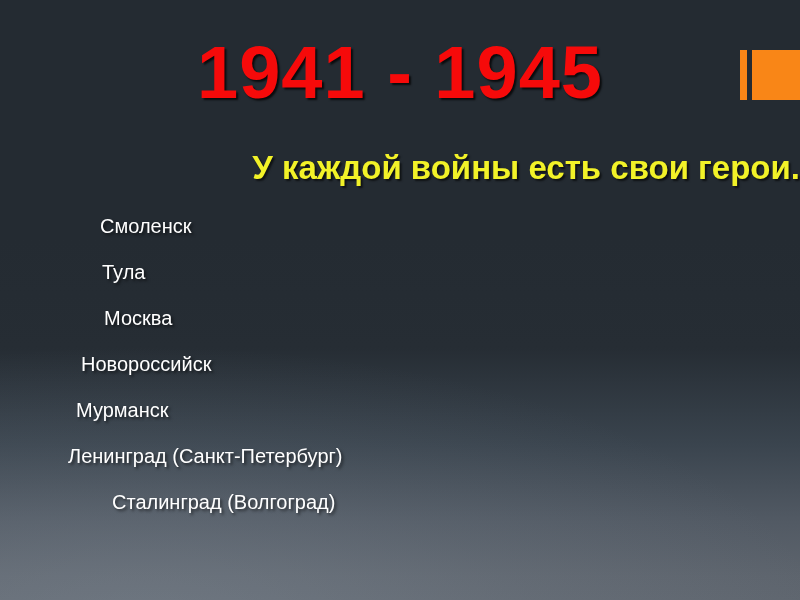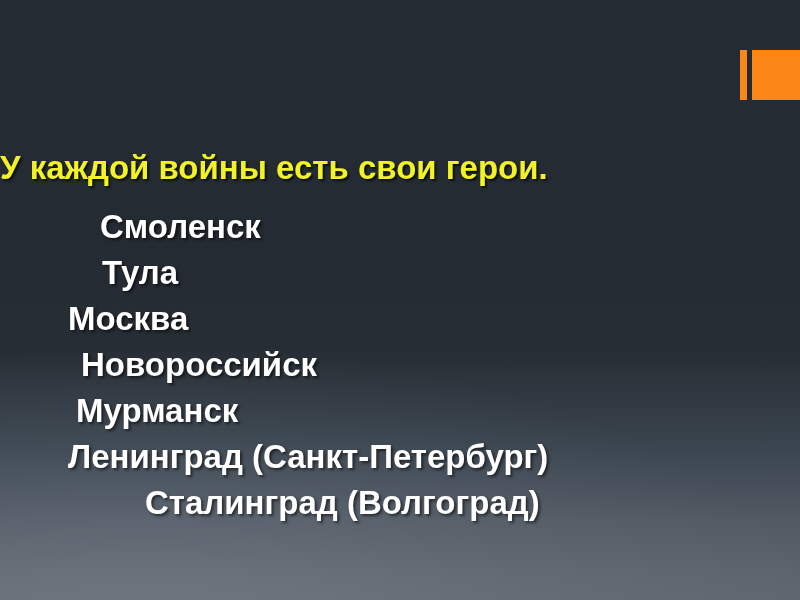--- a/index.html
+++ b/index.html
@@ -82,70 +82,71 @@
     text-shadow: 2px 2px 2px rgba(0,0,0,0.75);
     white-space: nowrap;
   }
 
   
   .subtitle {
     position: absolute;
     top: 150px;
     left: 0;
     width: 100%;
-    text-align: left;
+    text-align: right;
     font-size: 33px;
     font-weight: bold;
     color: #f2f228;
     line-height: 1.1;
     text-shadow: 2px 2px 2px rgba(0,0,0,0.6);
     white-space: nowrap;
   }
 
   
   .city-list {
     position: absolute;
     top: 203px;
     left: 0;
     width: 100%;
     list-style: none;
     margin: 0;
     padding: 0;
   }
   .city-item {
     color: #ffffff;
-    font-size: 33px;
-    font-weight: bold;
+    font-size: 20px;
+    font-weight: normal;
     line-height: 1;
     height: 46px;
     display: flex;
     align-items: center;
     text-shadow: 2px 2px 3px rgba(0,0,0,0.55);
     white-space: nowrap;
   }
   
   .city-item.i0 { padding-left: 100px; }
   .city-item.i1 { padding-left: 102px; text-align: center; }
-  .city-item.i2 { padding-left: 68px; }
+  .city-item.i2 { padding-left: 104px; }
   .city-item.i3 { padding-left: 81px; }
   .city-item.i4 { padding-left: 76px; }
   .city-item.i5 { padding-left: 68px; }
-  .city-item.i6 { padding-left: 112px; margin-left: 33px; }
+  .city-item.i6 { padding-left: 112px; }
 </style>
 </head>
 <body>
 
 <div class="slide">
 
   <div class="deco">
     <div class="deco-bar"></div>
     <div class="deco-gap"></div>
     <div class="deco-block"></div>
   </div>
 
+  <div class="title">1941 - 1945</div>
 
   <div class="subtitle">У каждой войны есть свои герои.</div>
 
   <ul class="city-list">
     <li class="city-item i0">Смоленск</li>
     <li class="city-item i1">Тула</li>
     <li class="city-item i2">Москва</li>
     <li class="city-item i3">Новороссийск</li>
     <li class="city-item i4">Мурманск</li>
     <li class="city-item i5">Ленинград (Санкт-Петербург)</li>

